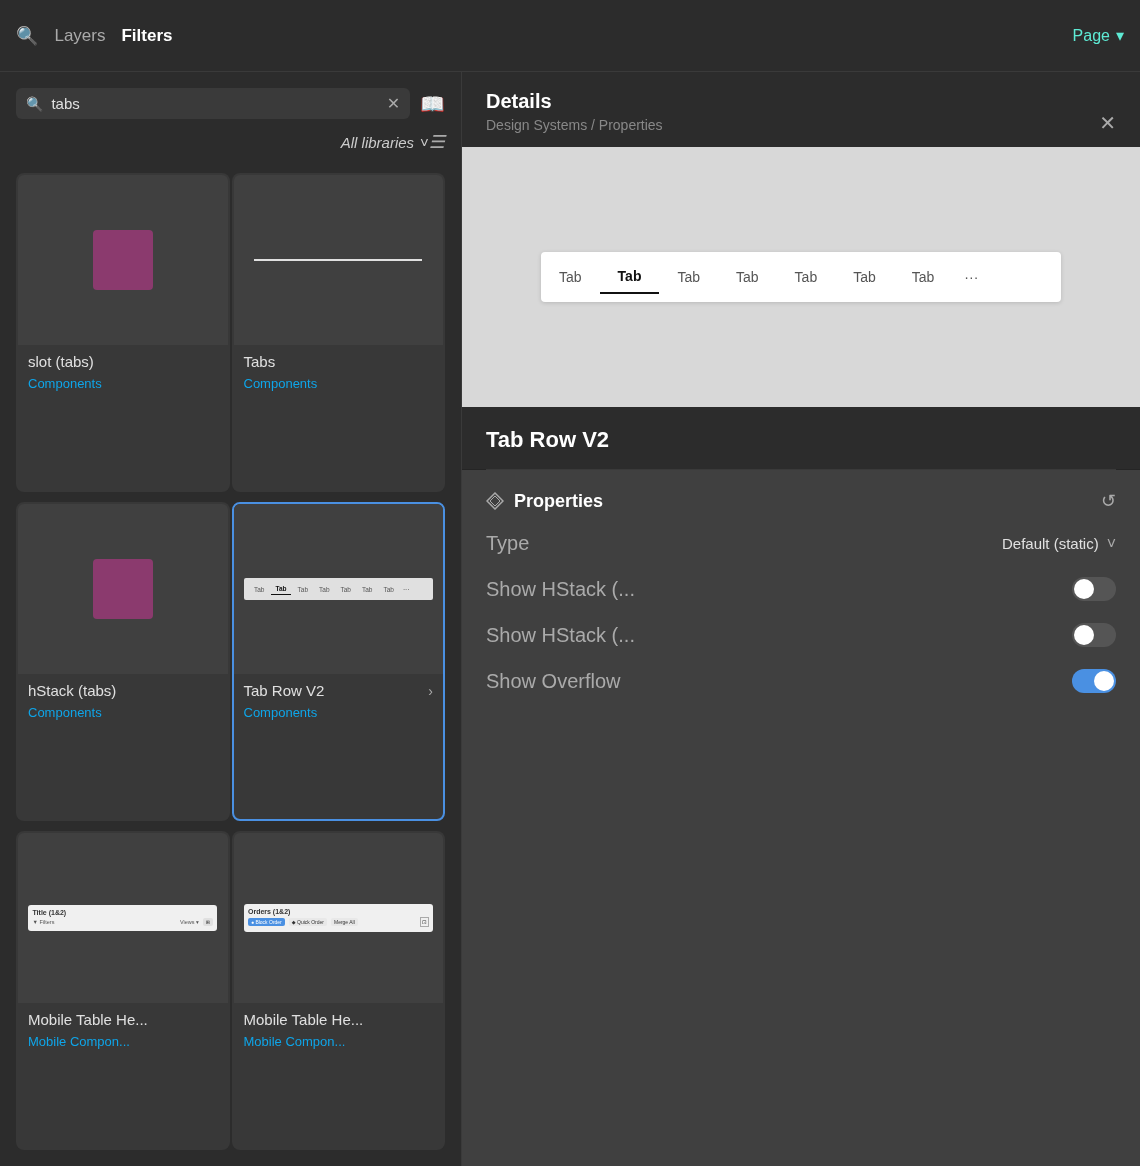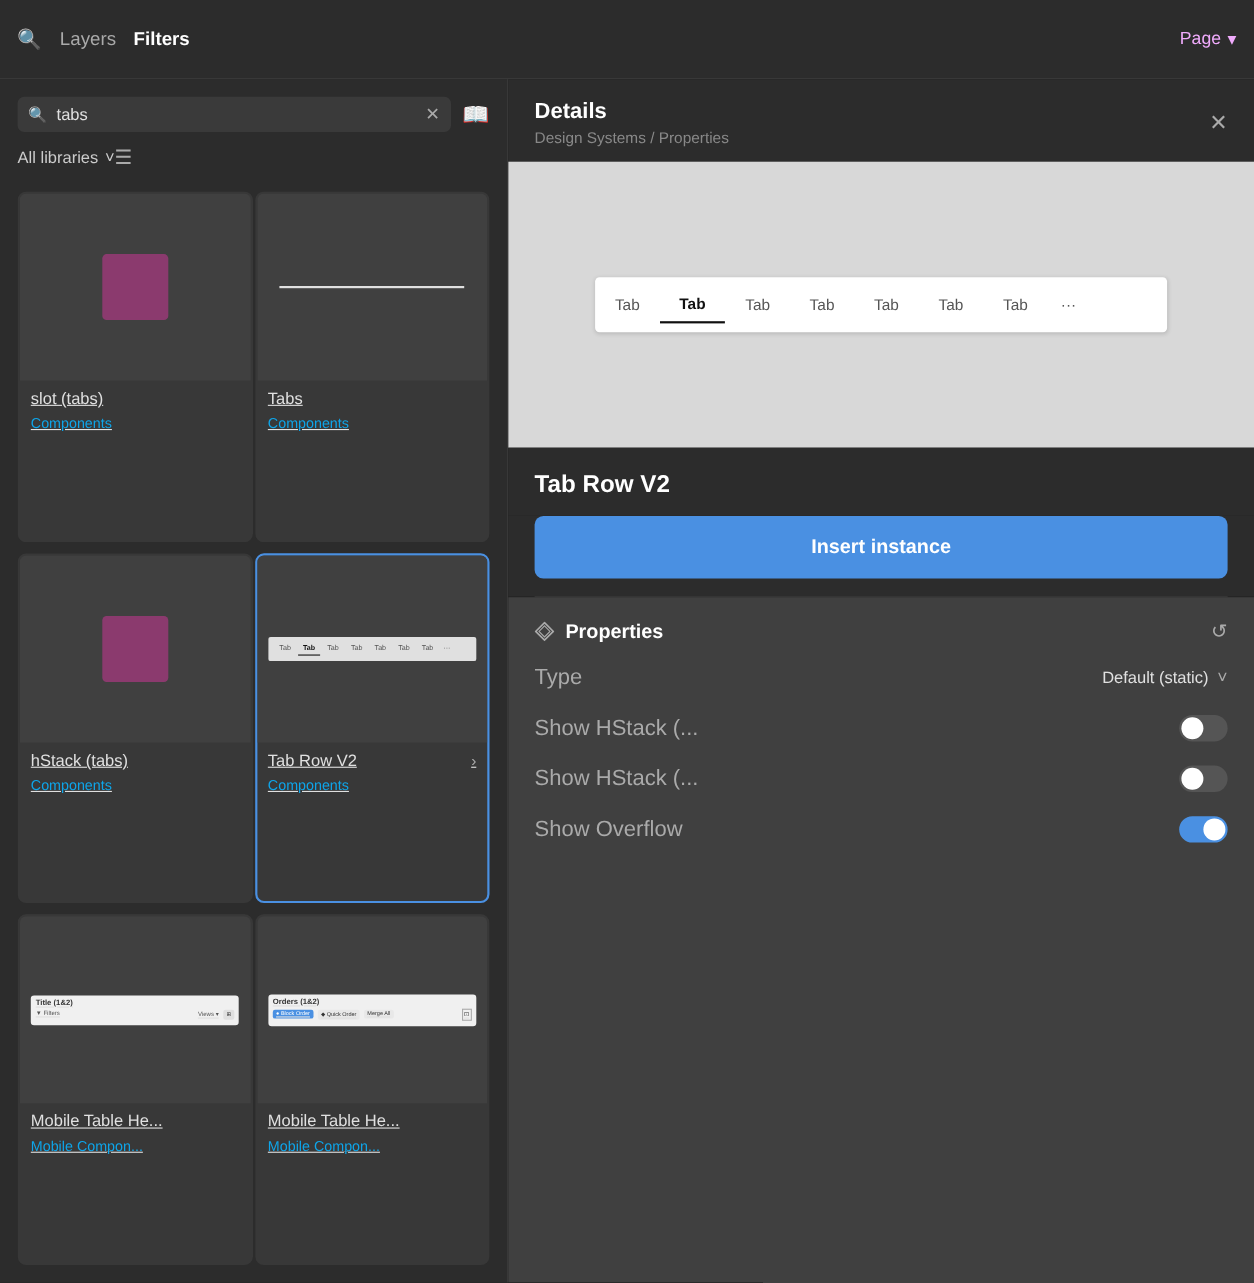--- a/index.html
+++ b/index.html
@@ -40,21 +40,21 @@
       padding: 4px 0;
     }
     .nav-tab.active {
       color: #ffffff;
       font-weight: 600;
     }
     .page-selector {
       display: flex;
       align-items: center;
       gap: 6px;
-      color: #f0abfc;
+      color: #5eead4;
       font-size: 16px;
       cursor: pointer;
       margin-left: auto;
     }
 
     
     .layout {
       display: flex;
       height: calc(1166px - 72px);
     }
@@ -101,22 +101,23 @@
     .bookmark-btn {
       color: #aaa;
       cursor: pointer;
       font-size: 20px;
     }
 
     
     .filter-row {
       display: flex;
       align-items: center;
-      justify-content: flex-start;
+      justify-content: flex-end;
       padding: 0 16px 12px;
+      font-style: italic;
     }
     .libraries-btn {
       display: flex;
       align-items: center;
       gap: 6px;
       color: #ccc;
       font-size: 15px;
       cursor: pointer;
     }
     .list-view-btn {
@@ -126,21 +127,20 @@
     }
 
     
     .components-grid {
       display: grid;
       grid-template-columns: 1fr 1fr;
       gap: 2px;
       padding: 8px 16px;
       overflow-y: auto;
       flex: 1;
-      text-decoration: underline;
     }
     .component-card {
       background: #383838;
       border-radius: 8px;
       padding: 0;
       cursor: pointer;
       overflow: hidden;
       margin-bottom: 8px;
     }
     .component-card.selected {
@@ -234,21 +234,21 @@
       flex: 1;
       background: #252525;
       display: flex;
       flex-direction: column;
       overflow: hidden;
     }
 
     
     .details-header {
       display: flex;
-      align-items: center;
+      align-items: flex-end;
       justify-content: space-between;
       padding: 18px 24px 14px;
       background: #2c2c2c;
     }
     .details-title {
       font-size: 20px;
       font-weight: 700;
       color: #ffffff;
     }
     .details-breadcrumb {
@@ -582,23 +582,20 @@
         <div class="preview-tab">Tab</div>
         <div class="preview-tab">Tab</div>
         <div class="preview-more">···</div>
       </div>
     </div>
 
     <div class="component-title-row">
       <div class="component-title-text">Tab Row V2</div>
     </div>
 
-    <div class="insert-btn-row">
-      <button class="insert-btn">Insert instance</button>
-    </div>
 
     <div class="divider"></div>
 
     <div class="properties-section">
       <div class="properties-header">
         <div class="properties-title-row">
           <span class="diamond-icon">
             <svg viewBox="0 0 18 18" fill="none" xmlns="http://www.w3.org/2000/svg">
               <path d="M9 1L17 9L9 17L1 9L9 1Z" stroke="#aaa" stroke-width="1.5" fill="none"></path>
               <path d="M9 4L14 9L9 14L4 9L9 4Z" stroke="#aaa" stroke-width="1" fill="none"></path>

